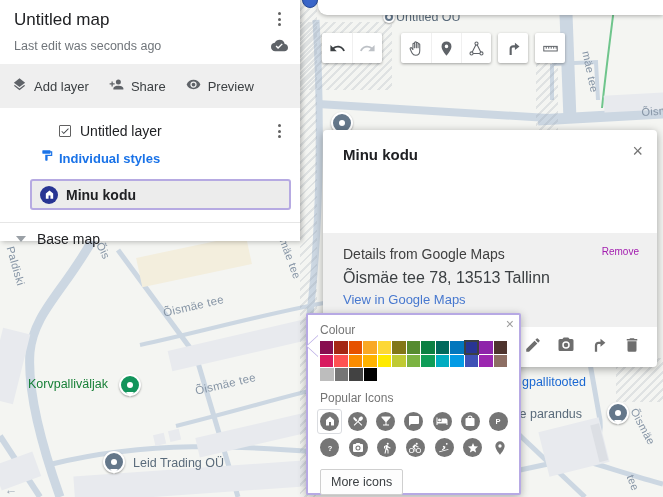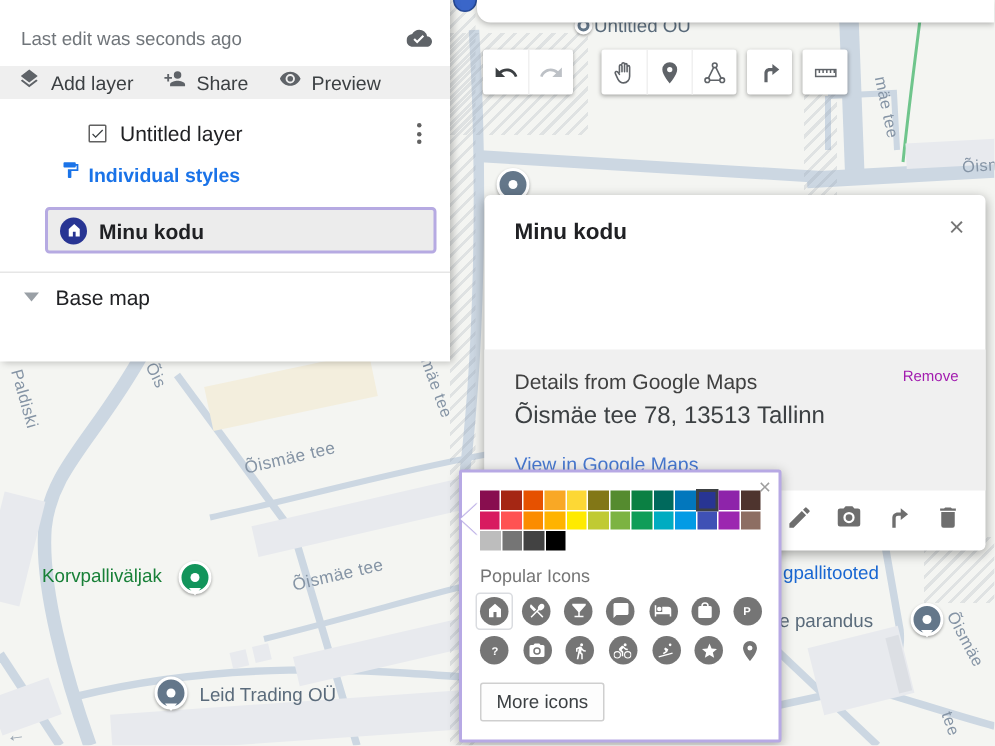--- a/index.html
+++ b/index.html
@@ -40,21 +40,21 @@
   #panel { position:absolute; left:0; top:0; width:300px; height:241px; background:#fff; box-shadow:2px 1px 5px rgba(0,0,0,.25); z-index:10; }
   #panel-header { padding:10px 12px 0 14px; }
   .hdr-row { display:flex; justify-content:space-between; align-items:flex-start; }
   #map-title { font-size:17px; font-weight:500; color:#202124; }
   .kebab { width:18px; height:18px; color:#616161; display:flex; flex-direction:column; align-items:center; justify-content:center; gap:2.5px; cursor:pointer; }
   .kebab i { width:3px; height:3px; border-radius:50%; background:currentColor; }
   .sub-row { display:flex; justify-content:space-between; align-items:center; margin-top:7px; }
   #map-subtitle { font-size:12.5px; color:#70757a; }
   #cloud-icon { width:17px; height:17px; color:#5f6368; }
   #cloud-icon svg { width:17px; height:17px; }
-  #panel-actions { margin-top:10px; height:22px; background:#efefef; display:flex; align-items:center; padding:0 12px; gap:20px; }
+  #panel-actions { margin-top:10px; height:44px; background:#efefef; display:flex; align-items:center; padding:0 12px; gap:20px; }
   .paction { display:flex; align-items:center; gap:7px; cursor:pointer; }
   .paction svg { width:15px; height:15px; color:#5f6368; }
   .paction .plabel { font-size:13px; color:#3c4043; }
   #layer-row { display:flex; align-items:center; margin:14px 12px 0 18px;padding-left:41px; }
   #layer-checkbox { width:12px; height:12px; border:1.5px solid #616161; border-radius:1px; display:flex; align-items:center; justify-content:center; color:#3c4043; cursor:pointer; }
   #layer-checkbox svg { width:10px; height:10px; }
   #layer-name { font-size:14px; color:#202124; margin-left:9px; flex:1; }
   #styles-row { display:flex; align-items:center; margin:9px 0 12px 40px; cursor:pointer; }
   #styles-row svg { width:14px; height:14px; color:#1a73e8; }
   #styles-label { font-size:13px; font-weight:700; color:#1a73e8; margin-left:5px; }
@@ -69,21 +69,21 @@
 
   
   #popup { position:absolute; left:323px; top:130px; width:334px; height:237px; background:#fff; border-radius:4px; box-shadow:0 2px 8px rgba(0,0,0,.35); z-index:8; }
   #popup-title { position:absolute; left:20px; top:16px; font-size:15px; font-weight:700; color:#202124; }
   #popup-close { position:absolute; right:14px; top:12px; font-size:18px; color:#757575; cursor:pointer; line-height:1; }
   #popup-details { position:absolute; left:0; top:103px; width:100%; height:94px; background:#f0f0f0; padding:13px 18px 0 20px; }
   .det-row { display:flex; justify-content:space-between; }
   #details-heading { font-size:14px; font-weight:400; color:#404040; }
   #remove-link { font-size:10px; color:#a21caf; cursor:pointer; }
   #popup-address { font-size:16px; color:#3c4043; margin-top:7px; }
-  #popup-link { font-size:13px; color:#4778cf; margin-top:15px; cursor:pointer; display:inline-block; }
+  #popup-link { font-size:13px; color:#4778cf; margin-top:5px; cursor:pointer; display:inline-block; }
   #popup-actions { position:absolute; right:16px; bottom:13px; display:flex; gap:15px; }
   #popup-actions .pop-ic { width:18px; height:18px; color:#6e6e6e; cursor:pointer; }
   #popup-actions .pop-ic svg { width:18px; height:18px; }
 
   
   #picker { position:absolute; left:306px; top:313px; width:215px; height:182px; background:#fff; border:2px solid #b7a9e4; border-radius:2px; box-shadow:0 2px 8px rgba(0,0,0,.3); z-index:12; padding:8px 11px 0 12px; }
   #picker-tail { position:absolute; left:-12px; top:20px; width:0; height:0; border:11px solid transparent; border-right:12px solid #fff; filter:drop-shadow(-1px 0 0 #b7a9e4); }
   #picker-close { position:absolute; right:5px; top:2px; font-size:14px; color:#9e9e9e; cursor:pointer; line-height:1; }
   #colour-label, #picons-label { font-size:12px; color:#757575; }
   #swatch-rows { margin-top:4px; }
@@ -221,20 +221,28 @@
               <rect x="2.5" y="9" width="19" height="6.5"></rect>
               <path d="M6 9v3.2M9.5 9v3.2M13 9v3.2M16.5 9v3.2M20 9v3.2"></path>
             </g>
           </svg>
         </button>
       </div>
     </div>
 
   <div id="panel">
     <div id="panel-header">
+      <div class="hdr-row">
+        <div id="map-title">Untitled map</div>
+        <div class="kebab">
+            <i></i>
+            <i></i>
+            <i></i>
+          </div>
+      </div>
       <div class="sub-row">
         <div id="map-subtitle">Last edit was seconds ago</div>
         <span id="cloud-icon"><svg viewBox="0 0 24 24" fill="currentColor">
               <path fill-rule="evenodd" d="M19.35 10.04A7.49 7.49 0 0 0 12 4C9.11 4 6.6 5.64 5.35 8.04A5.994 5.994 0 0 0 0 14c0 3.31 2.69 6 6 6h13c2.76 0 5-2.24 5-5 0-2.64-2.05-4.78-4.65-4.96ZM10 17l-3.5-3.5 1.41-1.41L10 14.17 15.18 9l1.41 1.41L10 17Z"></path>
             </svg></span>
       </div>
     </div>
     <div id="panel-actions">
         <div class="paction">
           <span><svg viewBox="0 0 24 24" fill="currentColor">
@@ -315,20 +323,21 @@
           </svg></span>
         <span class="pop-ic"><svg viewBox="0 0 24 24" fill="currentColor">
             <path d="M6 19a2 2 0 0 0 2 2h8a2 2 0 0 0 2-2V7H6v12ZM19 4h-3.5l-1-1h-5l-1 1H5v2h14V4Z"></path>
           </svg></span>
       </div>
   </div>
 
   <div id="picker">
     <div id="picker-tail"></div>
     <div id="picker-close">×</div>
+    <div id="colour-label">Colour</div>
     <div id="swatch-rows">
         <div class="srow">
           <div class="swatch" style="background: rgb(136, 14, 79);"></div>
           <div class="swatch" style="background: rgb(165, 39, 20);"></div>
           <div class="swatch" style="background: rgb(230, 81, 0);"></div>
           <div class="swatch" style="background: rgb(249, 168, 37);"></div>
           <div class="swatch" style="background: rgb(253, 216, 53);"></div>
           <div class="swatch" style="background: rgb(130, 119, 23);"></div>
           <div class="swatch" style="background: rgb(85, 139, 47);"></div>
           <div class="swatch" style="background: rgb(11, 128, 67);"></div>

